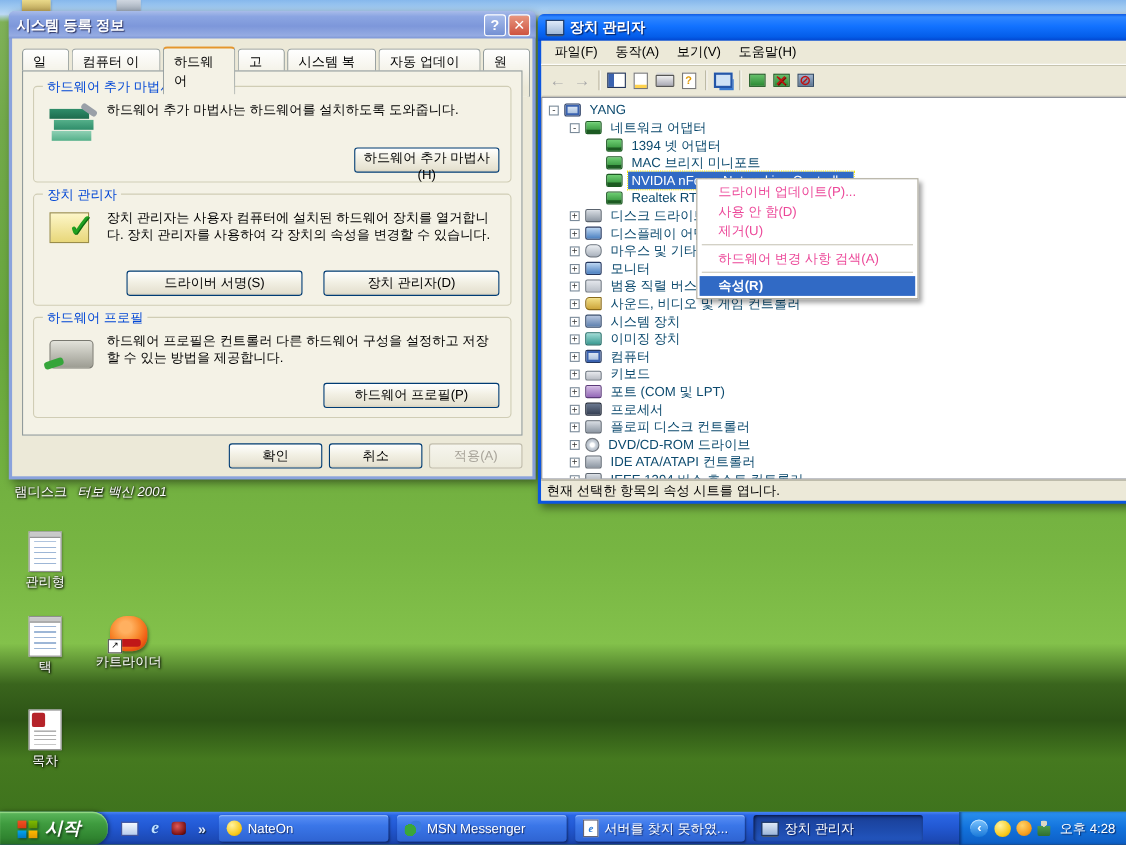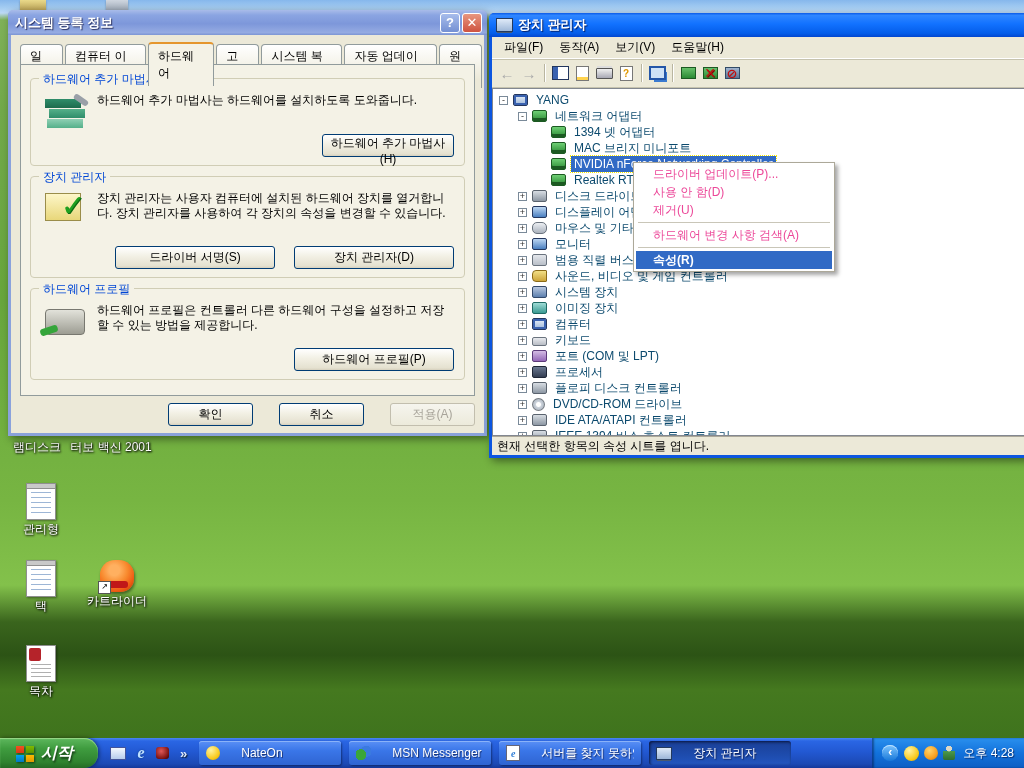--- a/index.html
+++ b/index.html
@@ -7,21 +7,21 @@
     -webkit-font-smoothing:antialiased;}
   body{position:relative;
     background:linear-gradient(180deg,#86b7ec 0px,#a5cdf2 8px,#bcd9f5 13px,
       #7fb158 20px,#72a94a 110px,#68a63d 300px,#77b542 500px,#83c14b 585px,
       #3a651d 622px,#2c5315 655px,#45791f 690px,#3b701c 768px);}
 
   
   .desktop-icon{position:absolute;display:flex;flex-direction:column;align-items:center;}
   .dlabel{color:#fff;text-shadow:1px 1px 2px #000,0 0 3px #000;text-align:center;line-height:13px;margin-top:3px;}
   .di-0{left:4px;top:438px;width:66px;}
-  .di-1{left:68px;top:438px;width:86px;}
+  .di-1{left:68px;top:438px;width:86px;font-style:italic;}
   .di-2{left:10px;top:483px;width:62px;}
   .di-3{left:10px;top:560px;width:62px;}
   .di-4{left:80px;top:560px;width:74px;}
   .di-5{left:10px;top:645px;width:62px;}
   .dicon{position:relative;}
   .dicon.notepad{width:28px;height:35px;background:#fff;border:1px solid #8f8f8f;
     box-shadow:1px 1px 2px rgba(0,0,0,.4);}
   .dicon.notepad::before{content:"";position:absolute;left:0;right:0;top:0;height:4px;background:#c9c9c9;border-bottom:1px solid #8f8f8f;}
   .dicon.notepad::after{content:"";position:absolute;left:4px;right:4px;top:8px;height:22px;
     background:repeating-linear-gradient(180deg,#9db6d6 0 1px,transparent 1px 5px);}
@@ -68,21 +68,21 @@
   .g2{top:111px;height:100px;}
   .g3{top:223px;height:90px;}
   .gicon{position:absolute;left:14px;top:16px;width:44px;height:36px;}
   .gtext{position:absolute;left:66px;right:12px;top:14px;line-height:15px;color:#000;}
   .xpbtn{font-family:inherit;font-size:12px;height:23px;border:1px solid #003c74;border-radius:3px;
     background:linear-gradient(#fff,#f2f0e4 45%,#e5e1d0 90%,#d6d0bd);color:#000;padding:0 6px;}
   .xpbtn.disabled{color:#a8a49a;border-color:#c2beae;background:linear-gradient(#f6f5ee,#eceadb);}
   .gbtn-r{position:absolute;right:10px;bottom:8px;width:132px;}
   .gbtn-l{position:absolute;left:84px;bottom:8px;width:160px;}
   .gbtn-r2{position:absolute;right:10px;bottom:8px;width:160px;}
-  .footer{position:absolute;right:9px;bottom:7px;display:flex;gap:26px;}
+  .footer{position:absolute;right:9px;bottom:7px;display:flex;gap:6px;}
   .footer .xpbtn{width:85px;}
 
   
   .books-icon{background:
     linear-gradient(#2f8d6a,#1d6b4d) 0 4px/36px 9px no-repeat,
     linear-gradient(#55b08a,#2f8d6a) 4px 14px/36px 9px no-repeat,
     linear-gradient(#8fd0b4,#55b08a) 2px 24px/36px 9px no-repeat;}
   .books-icon::after{content:"";position:absolute;right:0;top:2px;width:16px;height:6px;background:#9aa0a8;border-radius:3px;transform:rotate(35deg);}
   .devmgr-icon{background:linear-gradient(#fdf6c8,#e8d77a);border:1px solid #9a8d4a;width:34px;height:26px;}
   .devmgr-icon::after{content:"✓";position:absolute;right:-6px;top:-6px;color:#1fa020;font-size:30px;font-weight:bold;text-shadow:1px 1px 0 #0c6a10;}
@@ -161,21 +161,21 @@
   .flag{width:19px;height:17px;background-image:linear-gradient(#f25022,#d83b12),linear-gradient(#7fba00,#5e9400),linear-gradient(#00a4ef,#0378c0),linear-gradient(#ffb900,#e09a00);
     background-size:8px 7px;background-position:0 1px,10px 1px,0 10px,10px 10px;background-repeat:no-repeat;
     filter:drop-shadow(1px 1px 1px rgba(0,0,0,.5));}
   .quicklaunch{display:flex;align-items:center;gap:7px;padding:0 8px 0 12px;height:100%;}
   .ql-icon{width:16px;height:16px;display:flex;align-items:center;justify-content:center;}
   .ic-mail{background:linear-gradient(#f4f8ff,#b8ccec);border:1px solid #44549a;width:14px;height:11px;}
   .ic-internet-explorer::after{content:"e";color:#bfe0ff;text-shadow:0 0 2px #0a3a8a;font:italic bold 16px "Liberation Serif",serif;}
   .ic-game{width:13px;height:12px;border-radius:3px;background:radial-gradient(circle at 40% 35%,#e05858,#7a1212 70%,#2a0404);}
   .overflow{color:#dce8ff;font-weight:bold;font-size:13px;padding:0 4px;text-shadow:1px 1px 1px #123;}
   .tasks{display:flex;gap:8px;height:100%;align-items:center;flex:1;}
-  .taskbtn{width:142px;height:24px;border-radius:3px;display:flex;align-items:center;gap:21px;padding:0 7px;box-sizing:border-box;
+  .taskbtn{width:154px;height:24px;border-radius:3px;display:flex;align-items:center;gap:5px;padding:0 7px;box-sizing:border-box;
     background:linear-gradient(180deg,#5a90f6 0,#3a76e8 40%,#2f64d2 100%);box-shadow:inset 0 1px 0 #8ab2f8,1px 1px 2px rgba(0,0,10,.4);}
   .taskbtn.active{background:linear-gradient(180deg,#1a3f96 0,#1e4cae 60%,#2356c0 100%);box-shadow:inset 1px 1px 3px rgba(0,0,20,.7);}
   .taskbtn .tlbl{color:#fff;font-size:12px;white-space:nowrap;overflow:hidden;text-shadow:1px 1px 1px rgba(0,0,30,.6);}
   .tico16{width:15px;height:14px;flex:none;display:flex;align-items:center;justify-content:center;position:relative;}
   .ic-nateon,.ic-nateon-tray{width:14px;height:14px;border-radius:50%;background:radial-gradient(circle at 35% 30%,#fff3a0,#f8c818 65%,#c89200);}
   .ic-msn-messenger{width:15px;height:14px;background:
      radial-gradient(circle at 32% 62%,#3aa63a 0 40%,transparent 42%),
      radial-gradient(circle at 68% 38%,#3a7ae0 0 40%,transparent 42%);}
   .ic-ie-page{width:12px;height:14px;background:#fff;border:1px solid #667;}
   .ic-ie-page::after{content:"e";color:#2e7cd6;font:italic bold 10px "Liberation Serif",serif;position:absolute;}

